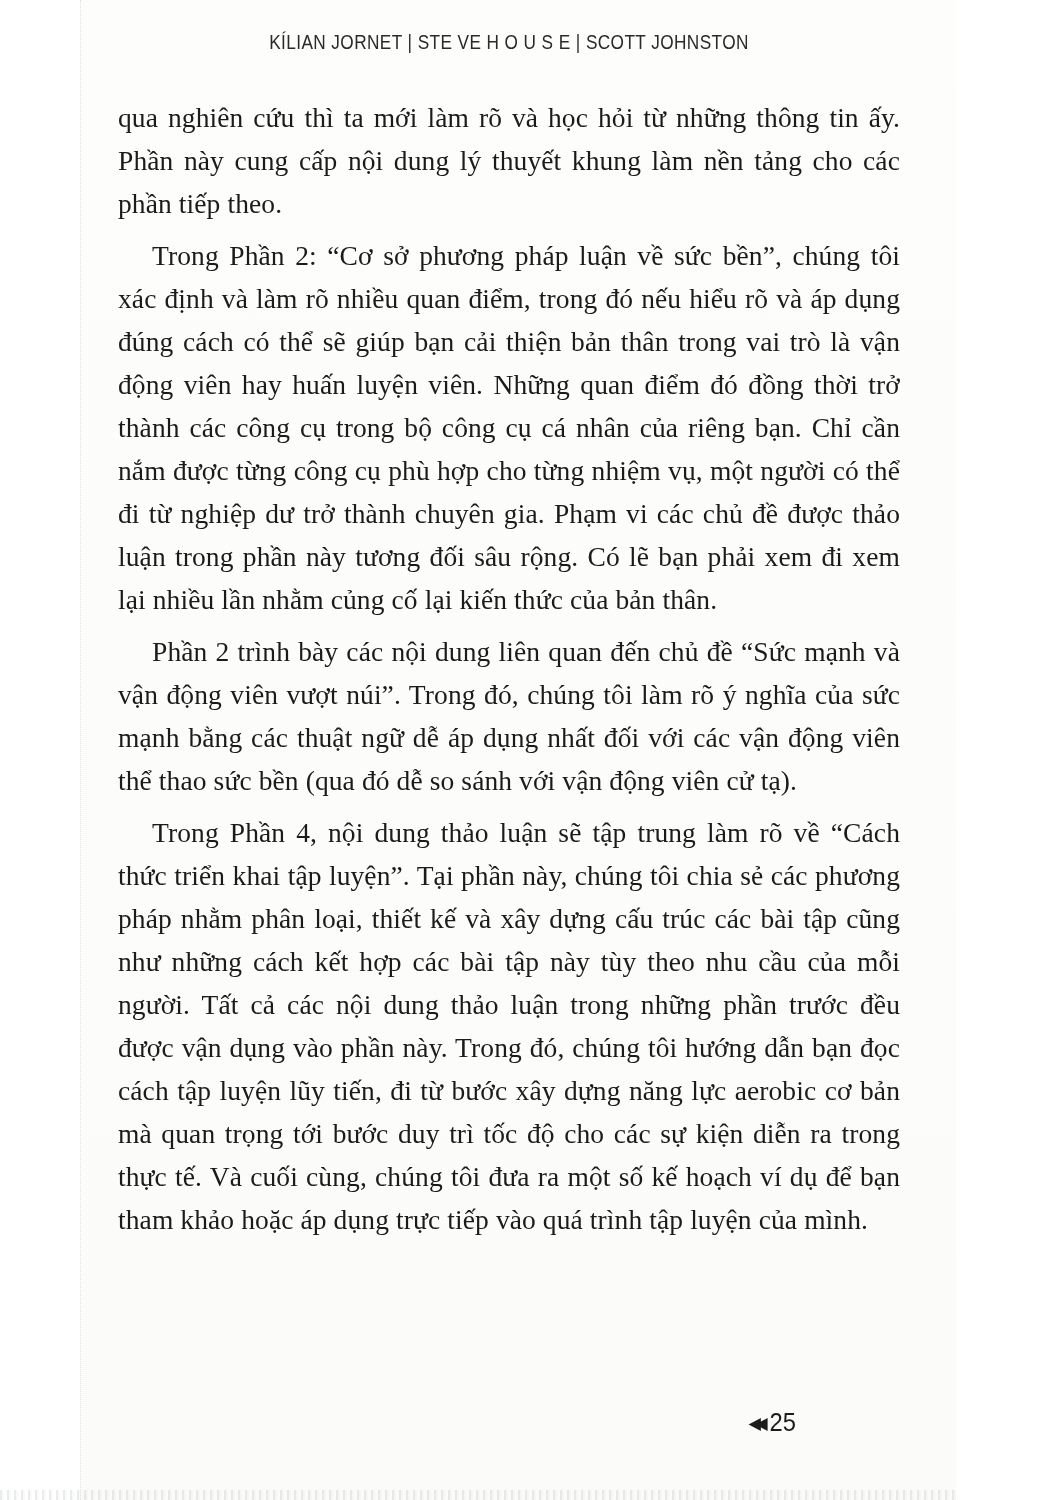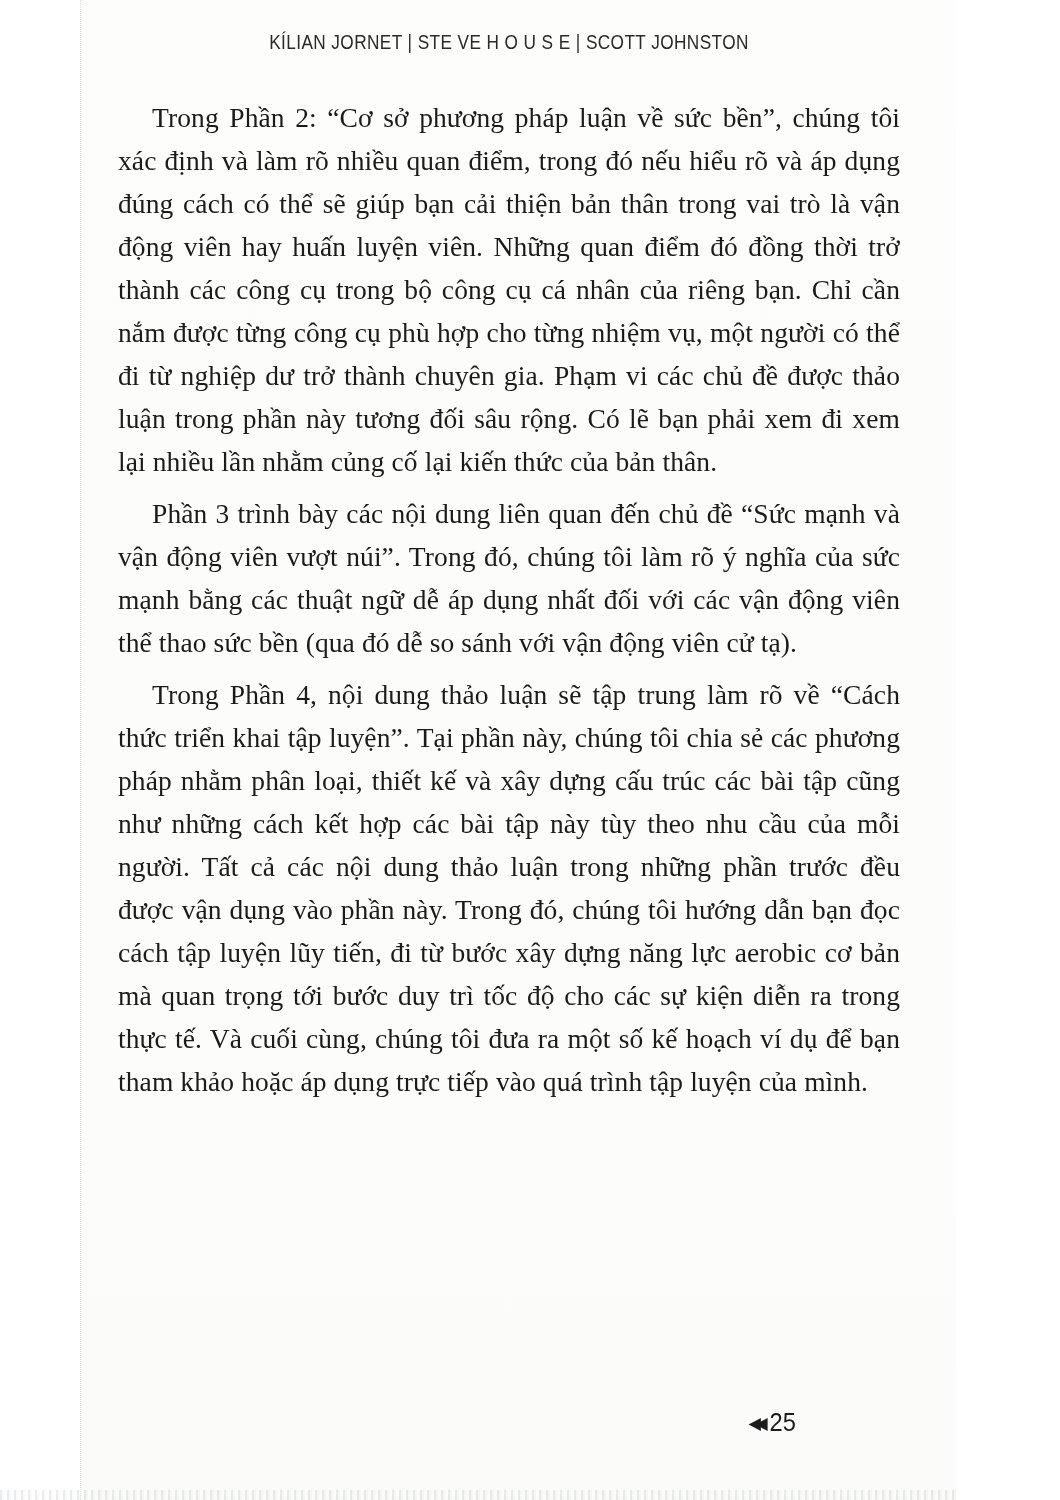--- a/index.html
+++ b/index.html
@@ -89,22 +89,23 @@
 </style>
 </head>
 <body>
 
 <div class="page">
   <div class="left-edge"></div>
 
   <div class="header">KÍLIAN JORNET | STE VE H O U S E | SCOTT JOHNSTON</div>
 
   <div class="body">
+      <p class="para"><span>qua nghiên cứu thì ta mới làm rõ và học hỏi từ những thông tin ấy. Phần này cung cấp nội dung lý thuyết khung làm nền tảng cho các phần tiếp theo.</span></p>
       <p class="para indent"><span>Trong Phần 2: </span><span class="italic">“Cơ sở phương pháp luận về sức bền”</span><span>, chúng tôi xác định và làm rõ nhiều quan điểm, trong đó nếu hiểu rõ và áp dụng đúng cách có thể sẽ giúp bạn cải thiện bản thân trong vai trò là vận động viên hay huấn luyện viên. Những quan điểm đó đồng thời trở thành các công cụ trong bộ công cụ cá nhân của riêng bạn. Chỉ cần nắm được từng công cụ phù hợp cho từng nhiệm vụ, một người có thể đi từ nghiệp dư trở thành chuyên gia. Phạm vi các chủ đề được thảo luận trong phần này tương đối sâu rộng. Có lẽ bạn phải xem đi xem lại nhiều lần nhằm củng cố lại kiến thức của bản thân.</span></p>
-      <p class="para indent"><span>Phần 3 trình bày các nội dung liên quan đến chủ đề </span><span class="italic">“Sức mạnh và vận động viên vượt núi”</span><span>. Trong đó, chúng tôi làm rõ ý nghĩa của sức mạnh bằng các thuật ngữ dễ áp dụng nhất đối với các vận động viên thể thao sức bền (qua đó dễ so sánh với vận động viên cử tạ).</span></p>
+      <p class="para indent"><span>Phần 2 trình bày các nội dung liên quan đến chủ đề </span><span class="italic">“Sức mạnh và vận động viên vượt núi”</span><span>. Trong đó, chúng tôi làm rõ ý nghĩa của sức mạnh bằng các thuật ngữ dễ áp dụng nhất đối với các vận động viên thể thao sức bền (qua đó dễ so sánh với vận động viên cử tạ).</span></p>
       <p class="para indent"><span>Trong Phần 4, nội dung thảo luận sẽ tập trung làm rõ về </span><span class="italic">“Cách thức triển khai tập luyện”</span><span>. Tại phần này, chúng tôi chia sẻ các phương pháp nhằm phân loại, thiết kế và xây dựng cấu trúc các bài tập cũng như những cách kết hợp các bài tập này tùy theo nhu cầu của mỗi người. Tất cả các nội dung thảo luận trong những phần trước đều được vận dụng vào phần này. Trong đó, chúng tôi hướng dẫn bạn đọc cách tập luyện lũy tiến, đi từ bước xây dựng năng lực aerobic cơ bản mà quan trọng tới bước duy trì tốc độ cho các sự kiện diễn ra trong thực tế. Và cuối cùng, chúng tôi đưa ra một số kế hoạch ví dụ để bạn tham khảo hoặc áp dụng trực tiếp vào quá trình tập luyện của mình.</span></p>
     </div>
 
   <div class="footer">
     <span class="footer-icon">◀◀</span><span>25</span>
   </div>
 
   <div class="bottom-edge"></div>
 </div>
 

